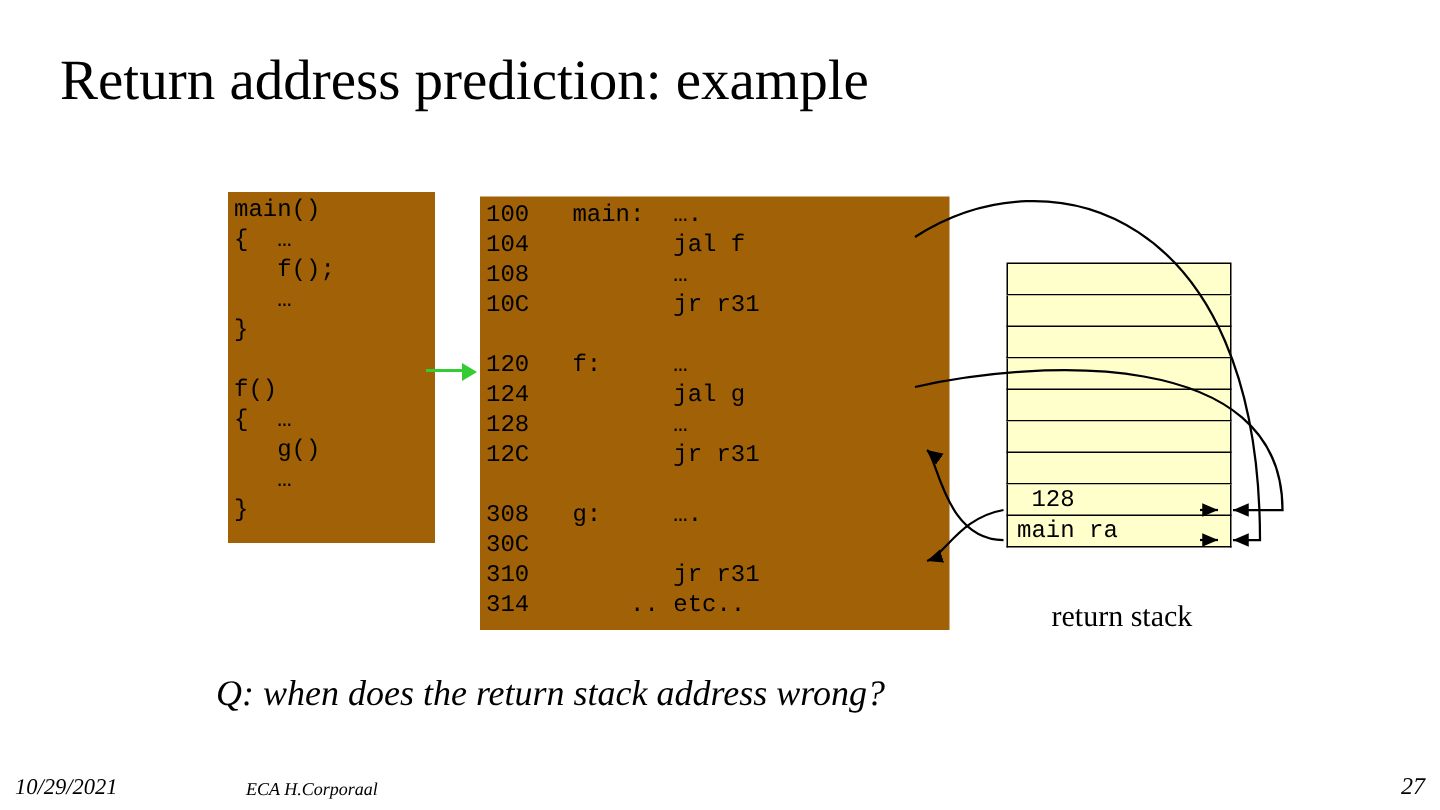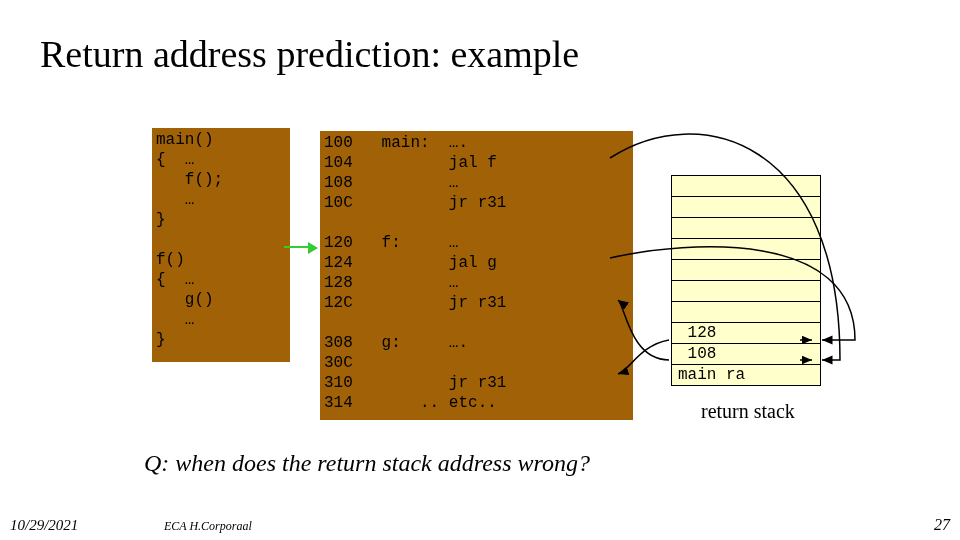--- a/index.html
+++ b/index.html
@@ -160,21 +160,20 @@
 
 <div class="stack-table">
   <div class="stack-row"></div>
   <div class="stack-row"></div>
   <div class="stack-row"></div>
   <div class="stack-row"></div>
   <div class="stack-row"></div>
   <div class="stack-row"></div>
   <div class="stack-row"></div>
   <div class="stack-row"> 128</div>
-  <div class="stack-row"> 108</div>
   <div class="stack-row">main ra</div>
 </div>
 
 <div class="stack-caption">return stack</div>
 
 <svg class="overlay">
   <defs>
     <marker id="ah" markerWidth="8" markerHeight="8" refX="7" refY="3" orient="auto">
       <path d="M0,0 L7,3 L0,6 Z"></path>
     </marker>

